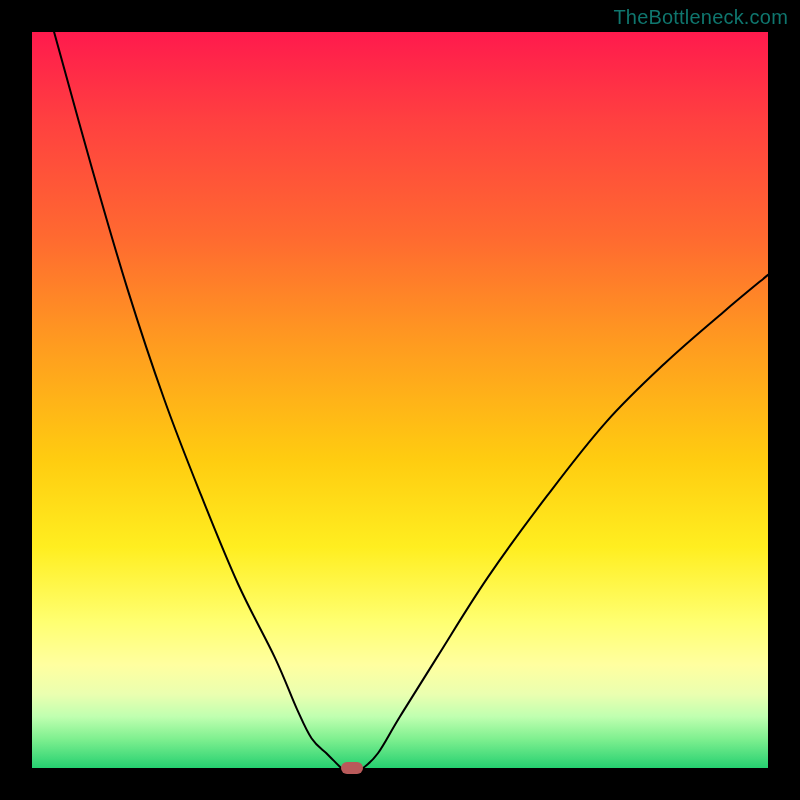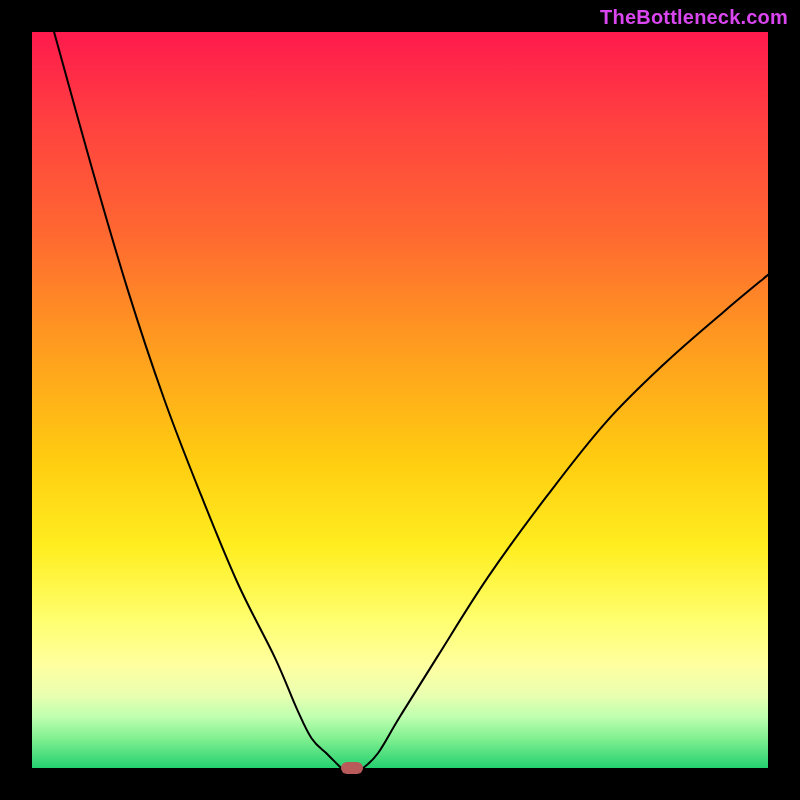--- a/index.html
+++ b/index.html
@@ -53,23 +53,23 @@
     width: 22px;
     height: 12px;
     border-radius: 6px;
     background: #b95a5a;
     transform: translate(-50%, -50%);
   }
   .watermark {
     position: absolute;
     top: 6px;
     right: 12px;
-    color: #d946ef;
+    color: #0f766e;
     font-size: 20px;
-    font-weight: 700;
+    font-weight: 400;
     letter-spacing: 0.2px;
     user-select: none;
   }
 </style>
 </head>
 <body>
 
 <div class="frame">
 
   <div class="plot">

